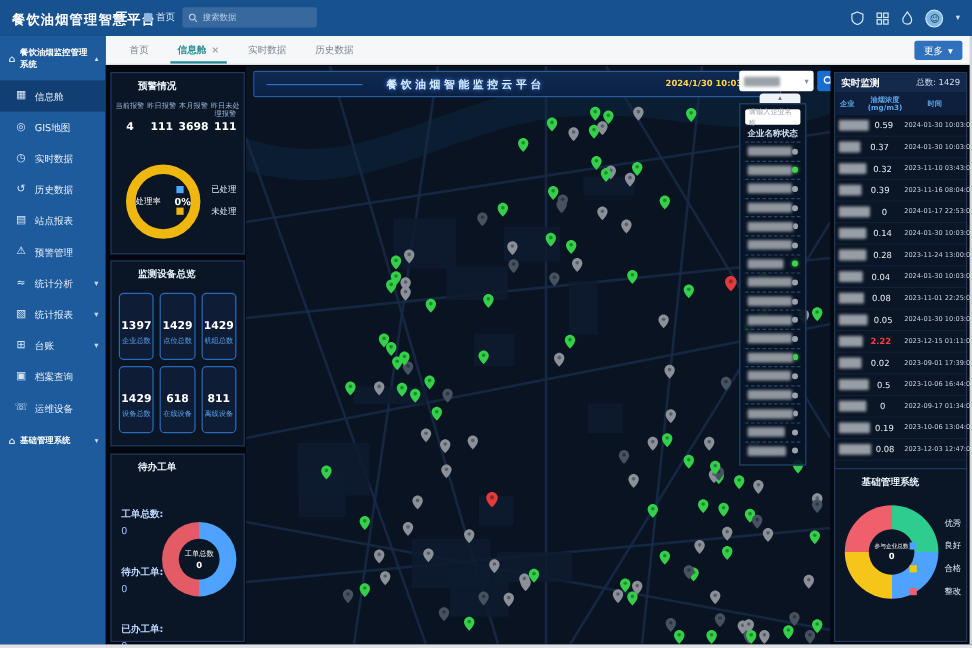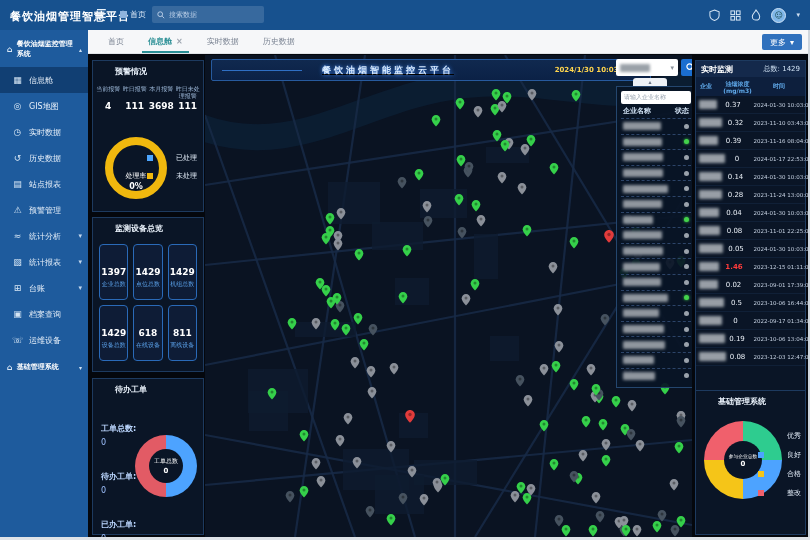--- a/index.html
+++ b/index.html
@@ -46,56 +46,56 @@
   
   .dash { position:absolute; left:88px; top:54px; right:2px; bottom:3px; background:#04070d; }
   .panel { position:absolute; background:#0a1526; border:1px solid #1d3a5f; color:#fff; }
   .p-title { font-size:8px; font-weight:bold; color:#eaf2fb; padding:5px 22px 4px; }
 
   
   .map { position:absolute; left:117px; top:1px; width:487px; height:482px; background:#0a1322; overflow:hidden; }
   .map svg.mapsvg { position:absolute; left:0; top:0; }
   .banner { position:absolute; left:6px; top:4px; width:440px; height:22px;
     background:linear-gradient(#10294f,#0b2146); border:1px solid #275a9e; border-radius:2px;
-    display:flex; align-items:center; z-index:5;text-decoration:underline; }
+    display:flex; align-items:center; z-index:5; }
   .banner::before { content:""; position:absolute; left:10px; top:10px; width:80px; height:1px; background:#2f6fc4; }
   .banner-title { margin-left:110px; font-size:9px; font-weight:bold; letter-spacing:3px; color:#d9ebff;
     text-shadow:0 0 4px #3d8bff; }
   .banner-date { position:absolute; right:8px; font-size:7px; font-weight:bold; color:#ffd54d; }
   .banner-date em { font-style:normal; color:#fff; }
 
   
   .cmp-select { position:absolute; left:411px; top:4px; width:62px; height:17px; background:#fff; border-radius:2px;
     z-index:6; display:flex; align-items:center; padding:0 4px; }
   .cmp-select .mask { width:30px; height:8px; background:#9aa1a8; border-radius:1px; filter:blur(1.5px); }
   .cmp-select .chev { margin-left:auto; font-size:7px; color:#8a929b; }
   .cmp-search-btn { position:absolute; left:476px; top:4px; width:18px; height:17px; background:#1b6ed0;
     border:none; border-radius:2px; z-index:6; display:flex; align-items:center; justify-content:center; cursor:pointer; }
   .dd-caret { position:absolute; left:428px; top:23px; width:34px; height:8px; background:#eef1f5;
     border-radius:3px 3px 0 0; z-index:6; text-align:center; font-size:6px; color:#6c7686; line-height:8px; }
-  .dropdown { position:absolute; left:411px; top:31px; width:80px; height:302px; background:rgba(9,20,38,0.93);
+  .dropdown { position:absolute; left:411px; top:31px; width:56px; height:302px; background:rgba(9,20,38,0.93);
     border:1px solid #24466e; z-index:6; padding:4px 4px 0; }
   .dd-input { width:100%; height:13px; background:#fff; border-radius:2px; font-size:6px; color:#9aa5b1;
     display:flex; align-items:center; padding:0 3px; }
   .dd-head { display:flex; justify-content:space-between; align-items:center; height:14px; font-size:7px;
     font-weight:bold; color:#cfe0f2; padding:0 2px; }
   .dd-row { display:flex; justify-content:space-between; align-items:center; height:15.6px;
     border-top:1px dashed #2c4468; padding:0 2px; }
   .dd-row .mask { height:8px; background:#8f969e; border-radius:1px; filter:blur(1.5px); }
   .dd-row .dot { width:5px; height:5px; border-radius:50%; }
 
   
   .alarm { left:4px; top:6px; width:112px; height:152px; }
   .alarm-stats { display:flex; padding:4px 2px 0; }
   .alarm-stat { flex:1; text-align:center; }
   .alarm-stat .lb { font-size:6px; color:#9db8d8; line-height:7px; min-height:14px; }
   .alarm-stat .vl { font-size:9px; font-weight:bold; color:#fff; margin-top:2px; }
   .ring-wrap { position:absolute; left:12px; top:76px; width:62px; height:62px; }
   .ring { width:62px; height:62px; border-radius:50%; border:8px solid #84cc16;
-    display:flex; flex-direction:column; align-items:center; justify-content:flex-end; }
+    display:flex; align-items:center; justify-content:space-between; }
   .ring .t1 { font-size:7px; color:#fff; }
   .ring .t2 { font-size:8px; font-weight:bold; color:#fff; margin-top:1px; }
   .alarm-legend { position:absolute; right:6px; top:92px; }
   .lg-item { display:flex; align-items:center; gap:3px; margin-bottom:8px; }
   .lg-item .sw { width:6px; height:6px; }
   .lg-item .tx { font-size:7px; color:#dfe9f5;padding-left:20px; }
 
   
   .device { left:4px; top:163px; width:112px; height:155px; }
   .dev-grid { display:grid; grid-template-columns:repeat(3,1fr); gap:5px; padding:6px 6px 0; }
@@ -1040,20 +1040,25 @@
         <span class="t">实时监测</span>
         <span class="n">总数: 1429</span>
       </div>
       <div class="rt-cols">
         <span class="c1">企业</span>
         <span class="c2"><span>油烟浓度</span><br><span>(mg/m3)</span></span>
         <span class="c3">时间</span>
       </div>
       <div id="rt-rows">
           <div class="rt-row">
+            <span class="mask" style="width: 25px;"></span>
+            <span class="vl">0.59</span>
+            <span class="tm">2024-01-30 10:03:00</span>
+          </div>
+          <div class="rt-row">
             <span class="mask" style="width: 18px;"></span>
             <span class="vl">0.37</span>
             <span class="tm">2024-01-30 10:03:00</span>
           </div>
           <div class="rt-row">
             <span class="mask" style="width: 23px;"></span>
             <span class="vl">0.32</span>
             <span class="tm">2023-11-10 03:43:00</span>
           </div>
           <div class="rt-row">
@@ -1086,21 +1091,21 @@
             <span class="vl">0.08</span>
             <span class="tm">2023-11-01 22:25:00</span>
           </div>
           <div class="rt-row">
             <span class="mask" style="width: 24px;"></span>
             <span class="vl">0.05</span>
             <span class="tm">2024-01-30 10:03:00</span>
           </div>
           <div class="rt-row">
             <span class="mask" style="width: 20px;"></span>
-            <span class="vl alert" style="color: rgb(255, 59, 59);">1.46</span>
+            <span class="vl alert" style="color: rgb(255, 59, 59);">2.22</span>
             <span class="tm">2023-12-15 01:11:00</span>
           </div>
           <div class="rt-row">
             <span class="mask" style="width: 19px;"></span>
             <span class="vl">0.02</span>
             <span class="tm">2023-09-01 17:39:00</span>
           </div>
           <div class="rt-row">
             <span class="mask" style="width: 25px;"></span>
             <span class="vl">0.5</span>

